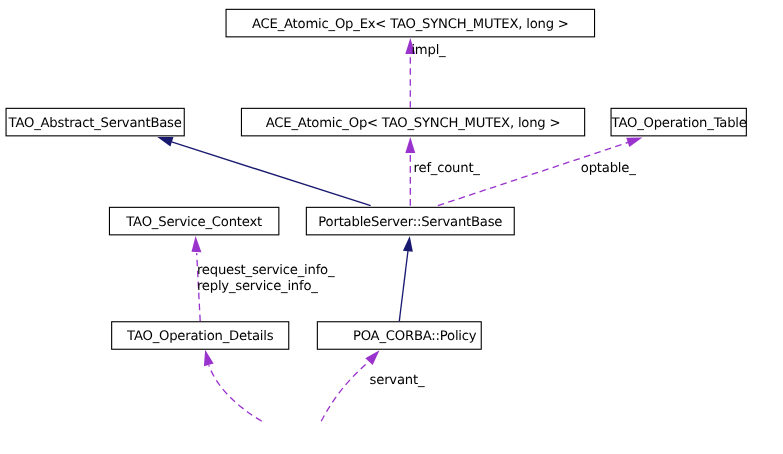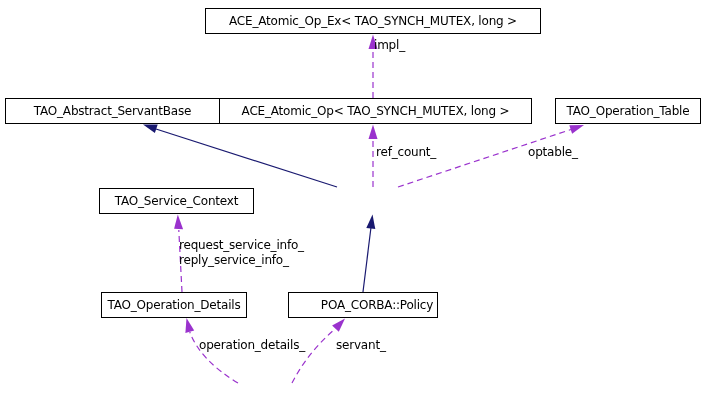--- a/index.html
+++ b/index.html
@@ -95,42 +95,42 @@
 
     <path class="edge-usage" d="M 238,383 Q 200,360 189.8,332"></path>
     <polygon class="head-usage" points="186.5,318 194.2,330.5 185.4,332.9"></polygon>
 
     <path class="edge-usage" d="M 292,383 Q 308,352 335.5,328.6"></path>
     <polygon class="head-usage" points="345,318.5 338.8,331.8 332.1,325.6"></polygon>
   </svg>
 
   <div class="node" style="left:205px; top:8px; width:336px;">ACE_Atomic_Op_Ex&lt; TAO_SYNCH_MUTEX, long &gt;</div>
 
-  <div class="node" style="left:5px; top:98px; width:215px;">TAO_Abstract_ServantBase</div>
+  <div class="node" style="left:5px; top:98px; width:163px;">TAO_Abstract_ServantBase</div>
 
   <div class="node" style="left:219px; top:98px; width:313px;text-align:center;">ACE_Atomic_Op&lt; TAO_SYNCH_MUTEX, long &gt;</div>
 
-  <div class="node" style="left:555px; top:98px; width:146px;text-align:center;">TAO_Operation_Table</div>
+  <div class="node" style="left:555px; top:98px; width:124px;text-align:center;">TAO_Operation_Table</div>
 
   <div class="node" style="left:99px; top:188px; width:155px;">TAO_Service_Context</div>
 
+  <div class="node" style="left:278px; top:188px; width:190px;">PortableServer::ServantBase</div>
 
-  <div class="node" style="left:101px; top:292px; width:146px;">TAO_Operation_Details</div>
+  <div class="node" style="left:101px; top:292px; width:162px;">TAO_Operation_Details</div>
 
   <div class="node" style="left:288px; top:292px; width:150px;padding-left:28px;">POA_CORBA::Policy</div>
 
 
   <div class="edge-label" style="left:374px; top:38px;">impl_</div>
 
   <div class="edge-label" style="left:376px; top:145px;">ref_count_</div>
 
   <div class="edge-label" style="left:528px; top:145px;">optable_</div>
 
   <div class="edge-label centered" style="left:179px; top:238px; width:136px;">
     <div>request_service_info_</div>
     <div>reply_service_info_</div>
   </div>
 
-  <div class="edge-label" style="left:199px; top:338px;">operation_details_</div>
 
   <div class="edge-label" style="left:336px; top:338px;">servant_</div>
 
 </div>
 
 </body></html>

